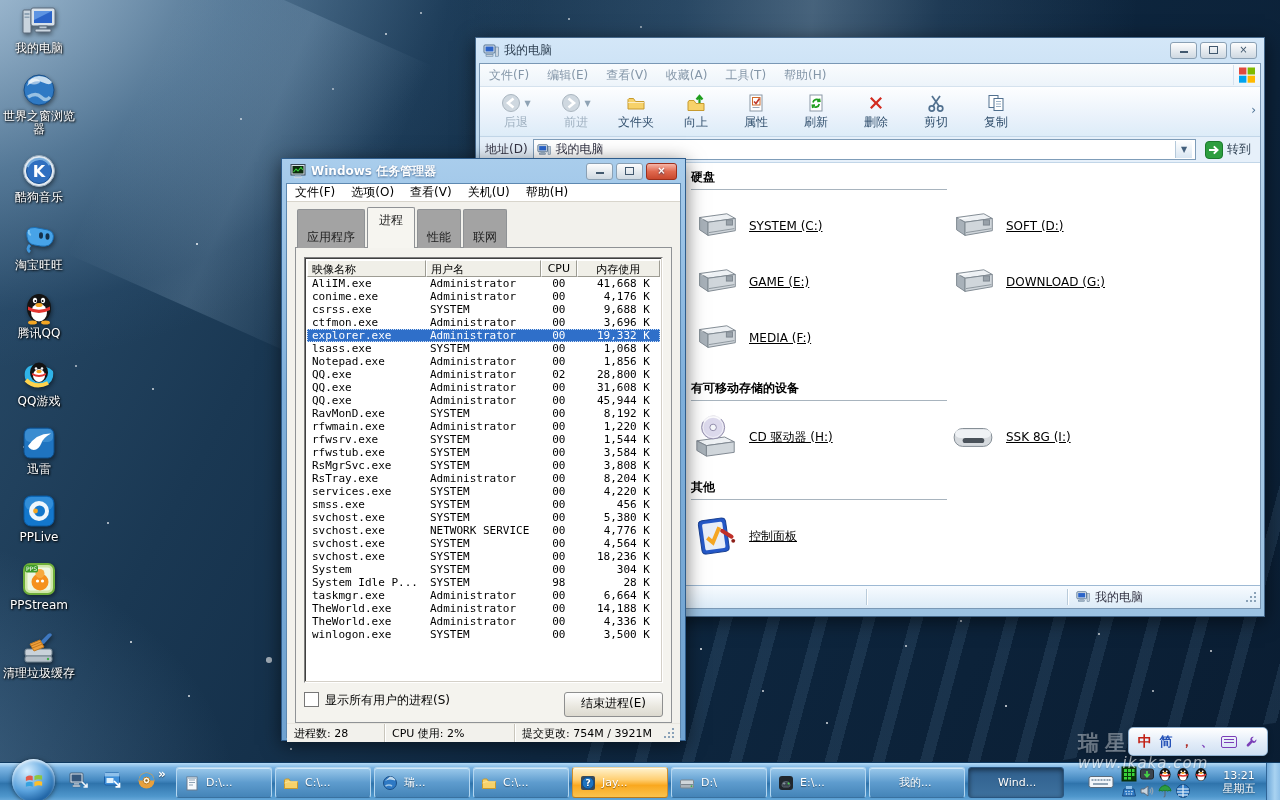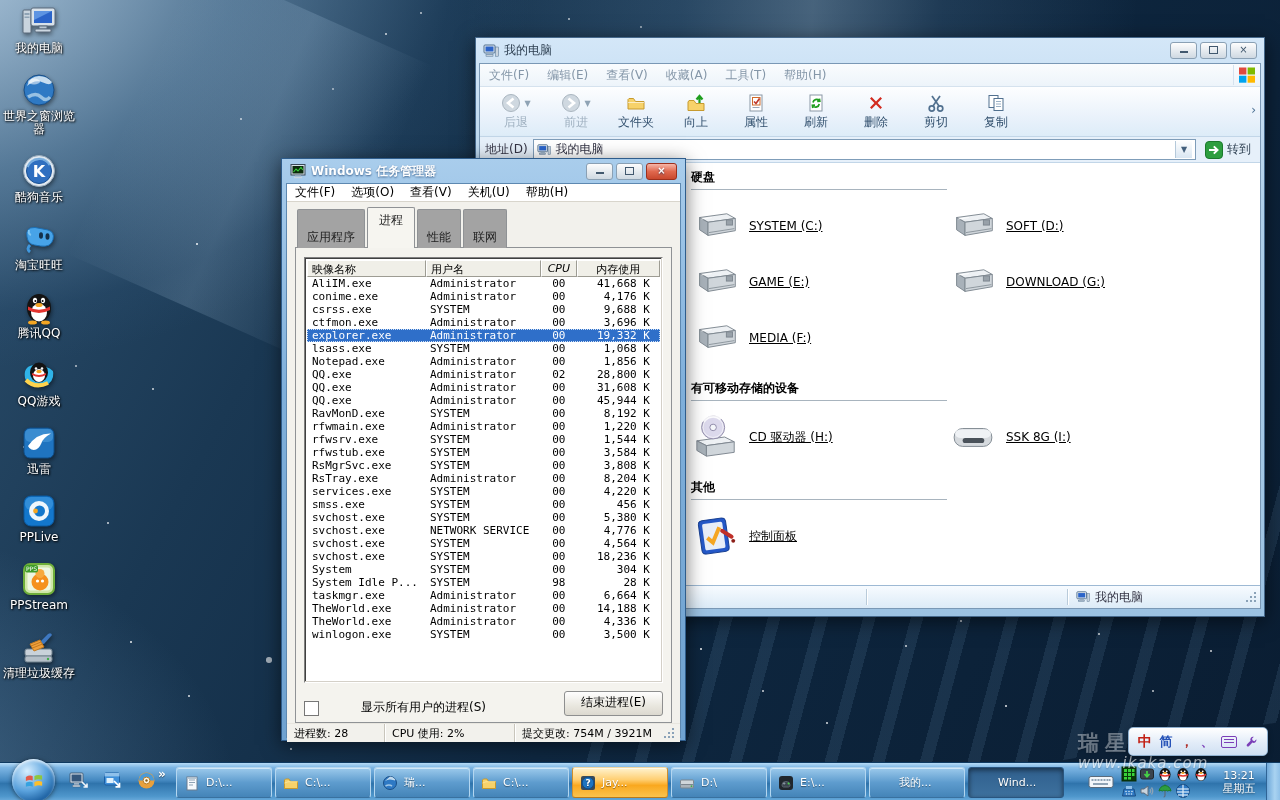--- a/index.html
+++ b/index.html
@@ -114,21 +114,21 @@
   .hcell{background:#f0efe8;border:1px solid;border-color:#fff #9d9c93 #9d9c93 #fff;font-size:11px;
     padding:1px 4px 0;color:#000;box-sizing:border-box;}
   .prows{font-family:"DejaVu Sans Mono","Liberation Mono",monospace;font-size:11px;color:#000;}
   .prow{display:flex;height:13px;line-height:13px;white-space:nowrap;}
   .prow>span{box-sizing:border-box;overflow:hidden;}
   .c-name{width:120px;padding-left:5px;}
   .c-user{width:116px;padding-left:4px;}
   .c-cpu{width:36px;text-align:center;}
   .c-mem{width:84px;text-align:right;padding-right:10px;}
   .prow.sel{background:#2f6fc9;color:#fff;outline:1px dotted #cfe0f5;outline-offset:-1px;}
-  .tm-foot{display:flex;align-items:flex-end;margin-top:9px;height:24px;font-size:12px;color:#000;gap:36px;}
+  .tm-foot{display:flex;align-items:flex-start;margin-top:9px;height:24px;font-size:12px;color:#000;}
   .cbox{width:13px;height:13px;background:#fff;border:1px solid #777;margin-right:6px;flex:0 0 13px;}
   .endbtn{margin-left:auto;width:97px;height:23px;font-size:12px;color:#000;text-align:center;line-height:21px;
     background:linear-gradient(#fefefe,#e9e7df 60%,#dcd9cf);border:1px solid #8e8f8f;border-radius:3px;}
   .tm-status{height:22px;border-top:1px solid #e8e6df;display:flex;align-items:center;font-size:11px;color:#000;background:#f2f1ec;}
   .st-cell{padding-left:7px;height:18px;display:flex;align-items:center;border-right:1px solid #c8c5bb;box-shadow:1px 0 0 #fff;}
   .st-1{width:90px;}.st-2{width:122px;}.st-3{flex:1;border-right:none;box-shadow:none;}
   
   .taskbar{position:absolute;left:0;top:762px;width:1280px;height:38px;z-index:40;
     background:linear-gradient(180deg,#b6dbf6 0%,#7db6e4 12%,#4488c0 46%,#2f74ac 54%,#4f97cc 88%,#6cacdc 100%);
     border-top:1px solid #0f3a61;}
@@ -624,21 +624,21 @@
             <span class="tab">应用程序</span>
             <span class="tab active">进程</span>
             <span class="tab">性能</span>
             <span class="tab">联网</span>
           </div>
         <div class="tab-page">
           <div class="proc-frame">
             <div class="phead" id="tm-phead">
                 <span class="hcell" style="width: 120px;">映像名称</span>
                 <span class="hcell" style="width: 116px;">用户名</span>
-                <span class="hcell" style="width: 36px; text-align: center; font-style: italic;">CPU</span>
+                <span class="hcell" style="width: 36px; text-align: center;">CPU</span>
                 <span class="hcell" style="width: 84px; text-align: center;">内存使用</span>
               </div>
             <div class="prows" id="tm-rows">
                 <div class="prow">
                   <span class="c-name">AliIM.exe</span>
                   <span class="c-user">Administrator</span>
                   <span class="c-cpu">00</span>
                   <span class="c-mem">41,668 K</span>
                 </div>
                 <div class="prow">

